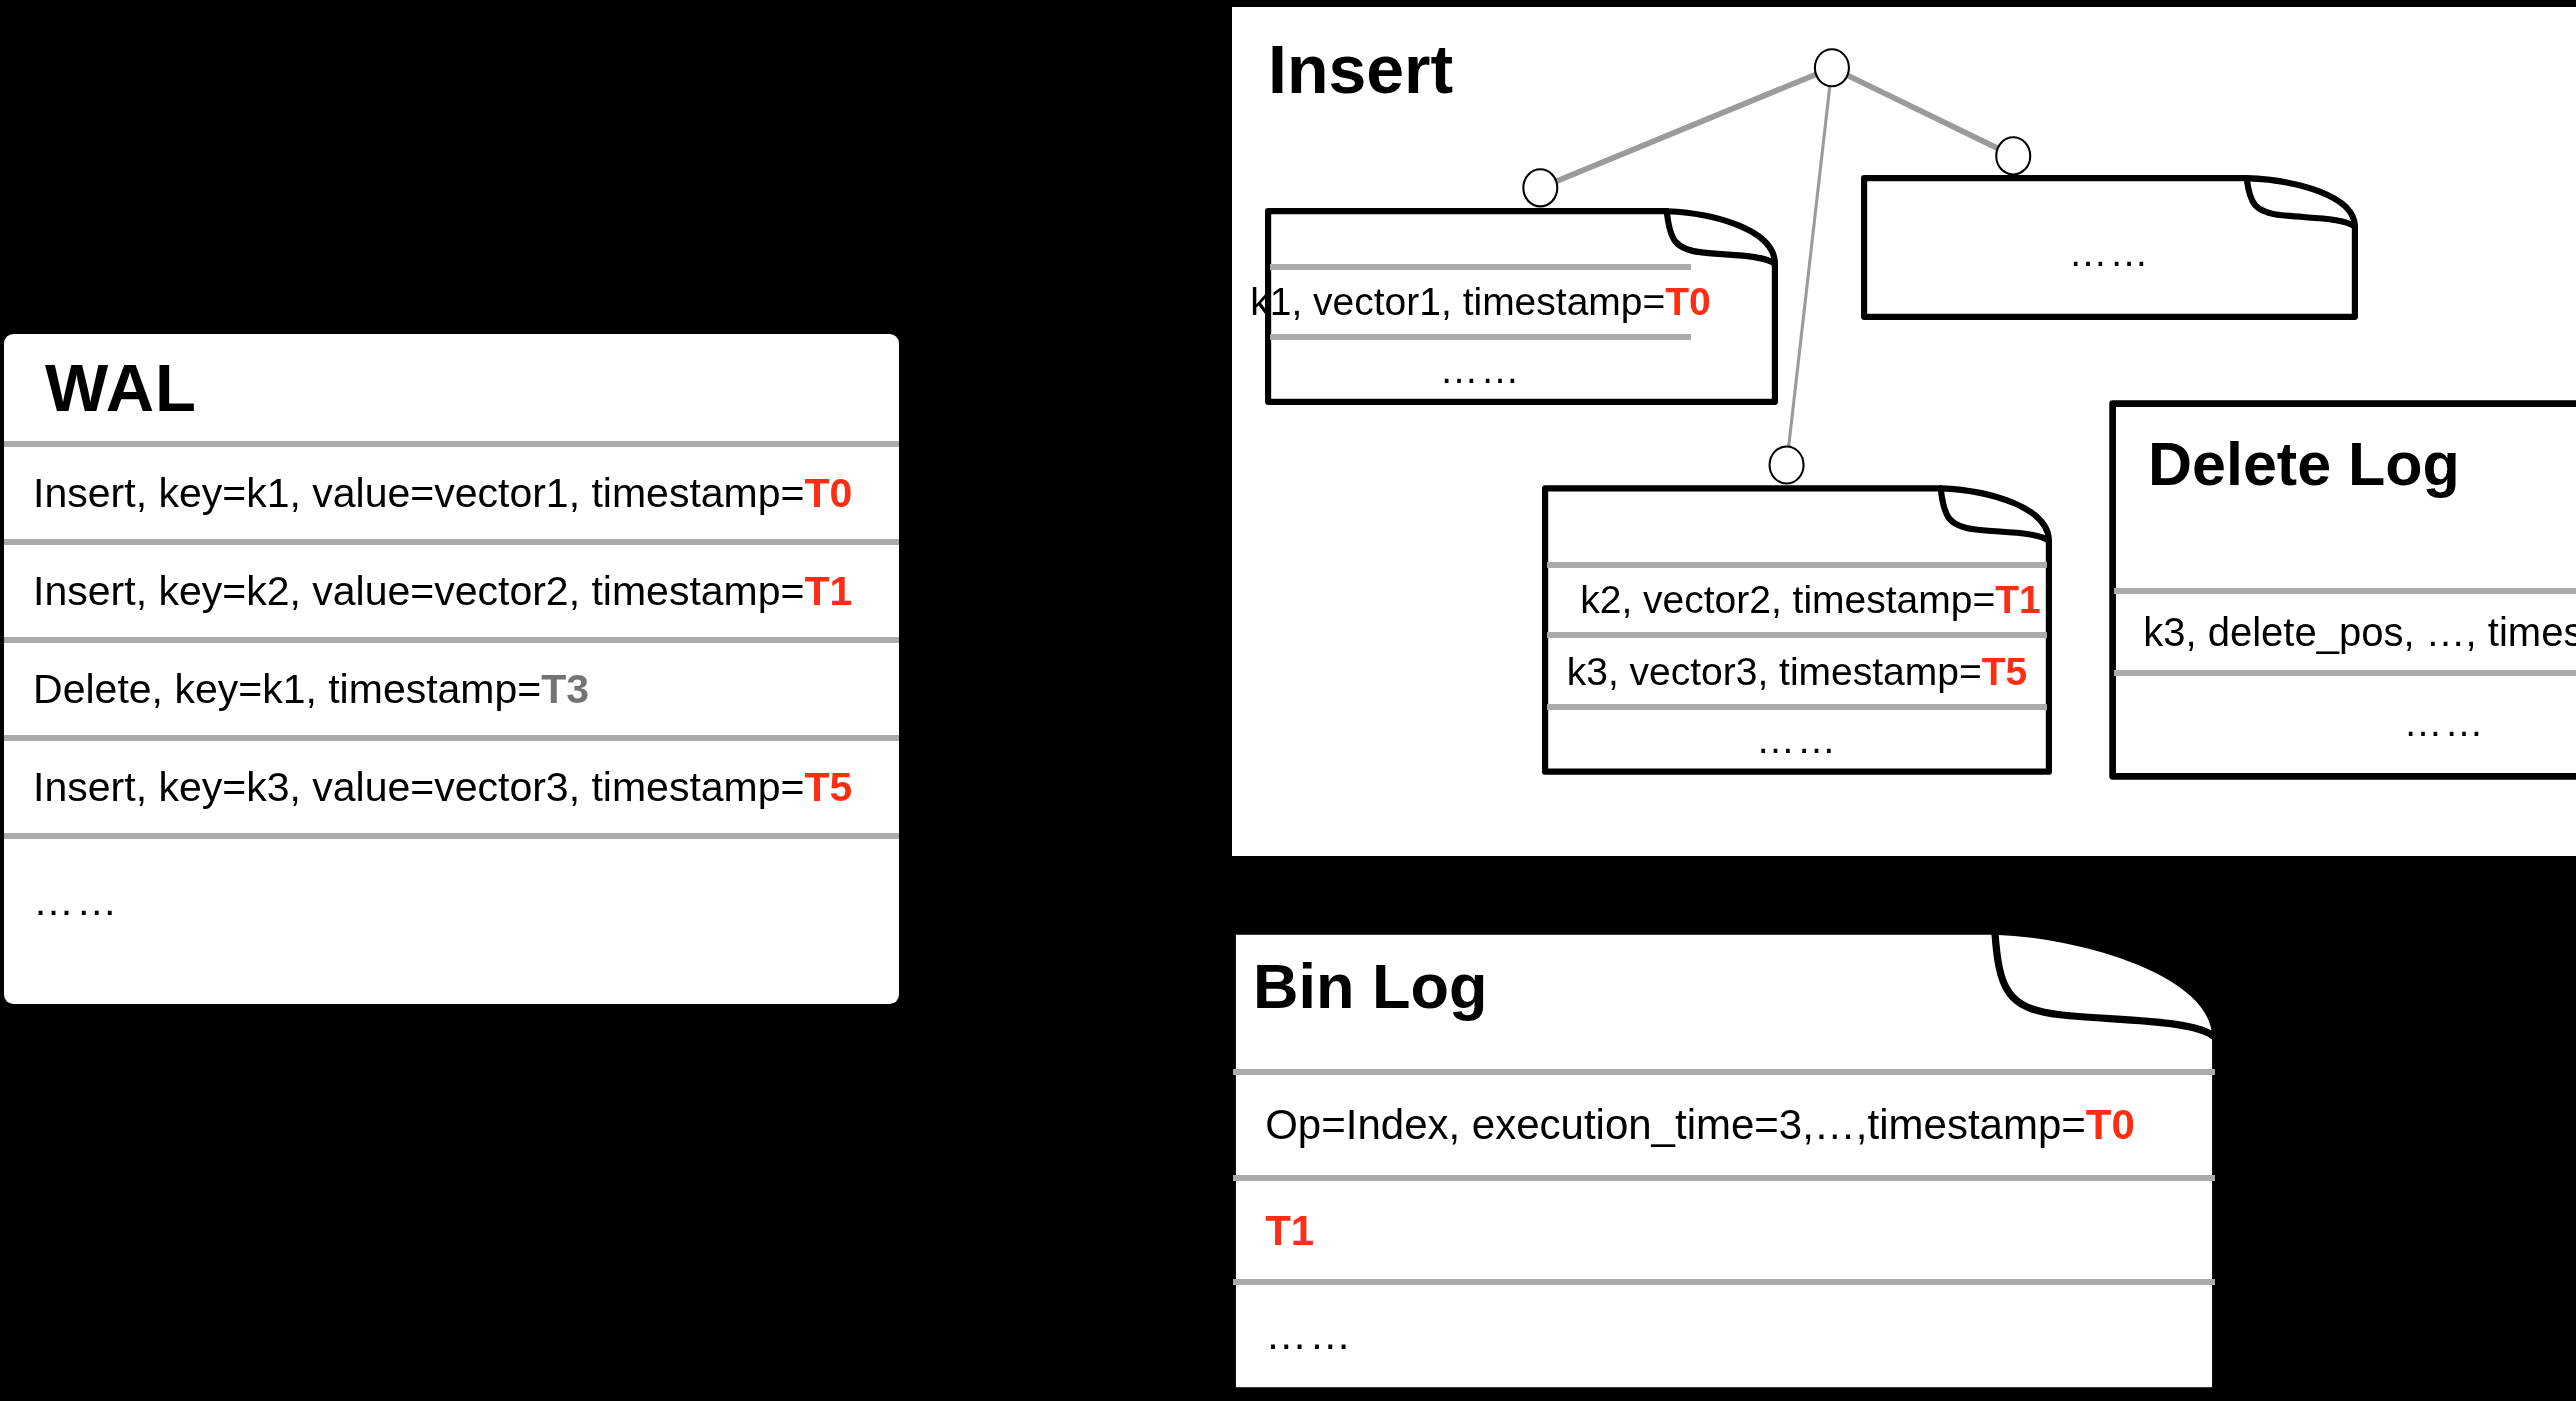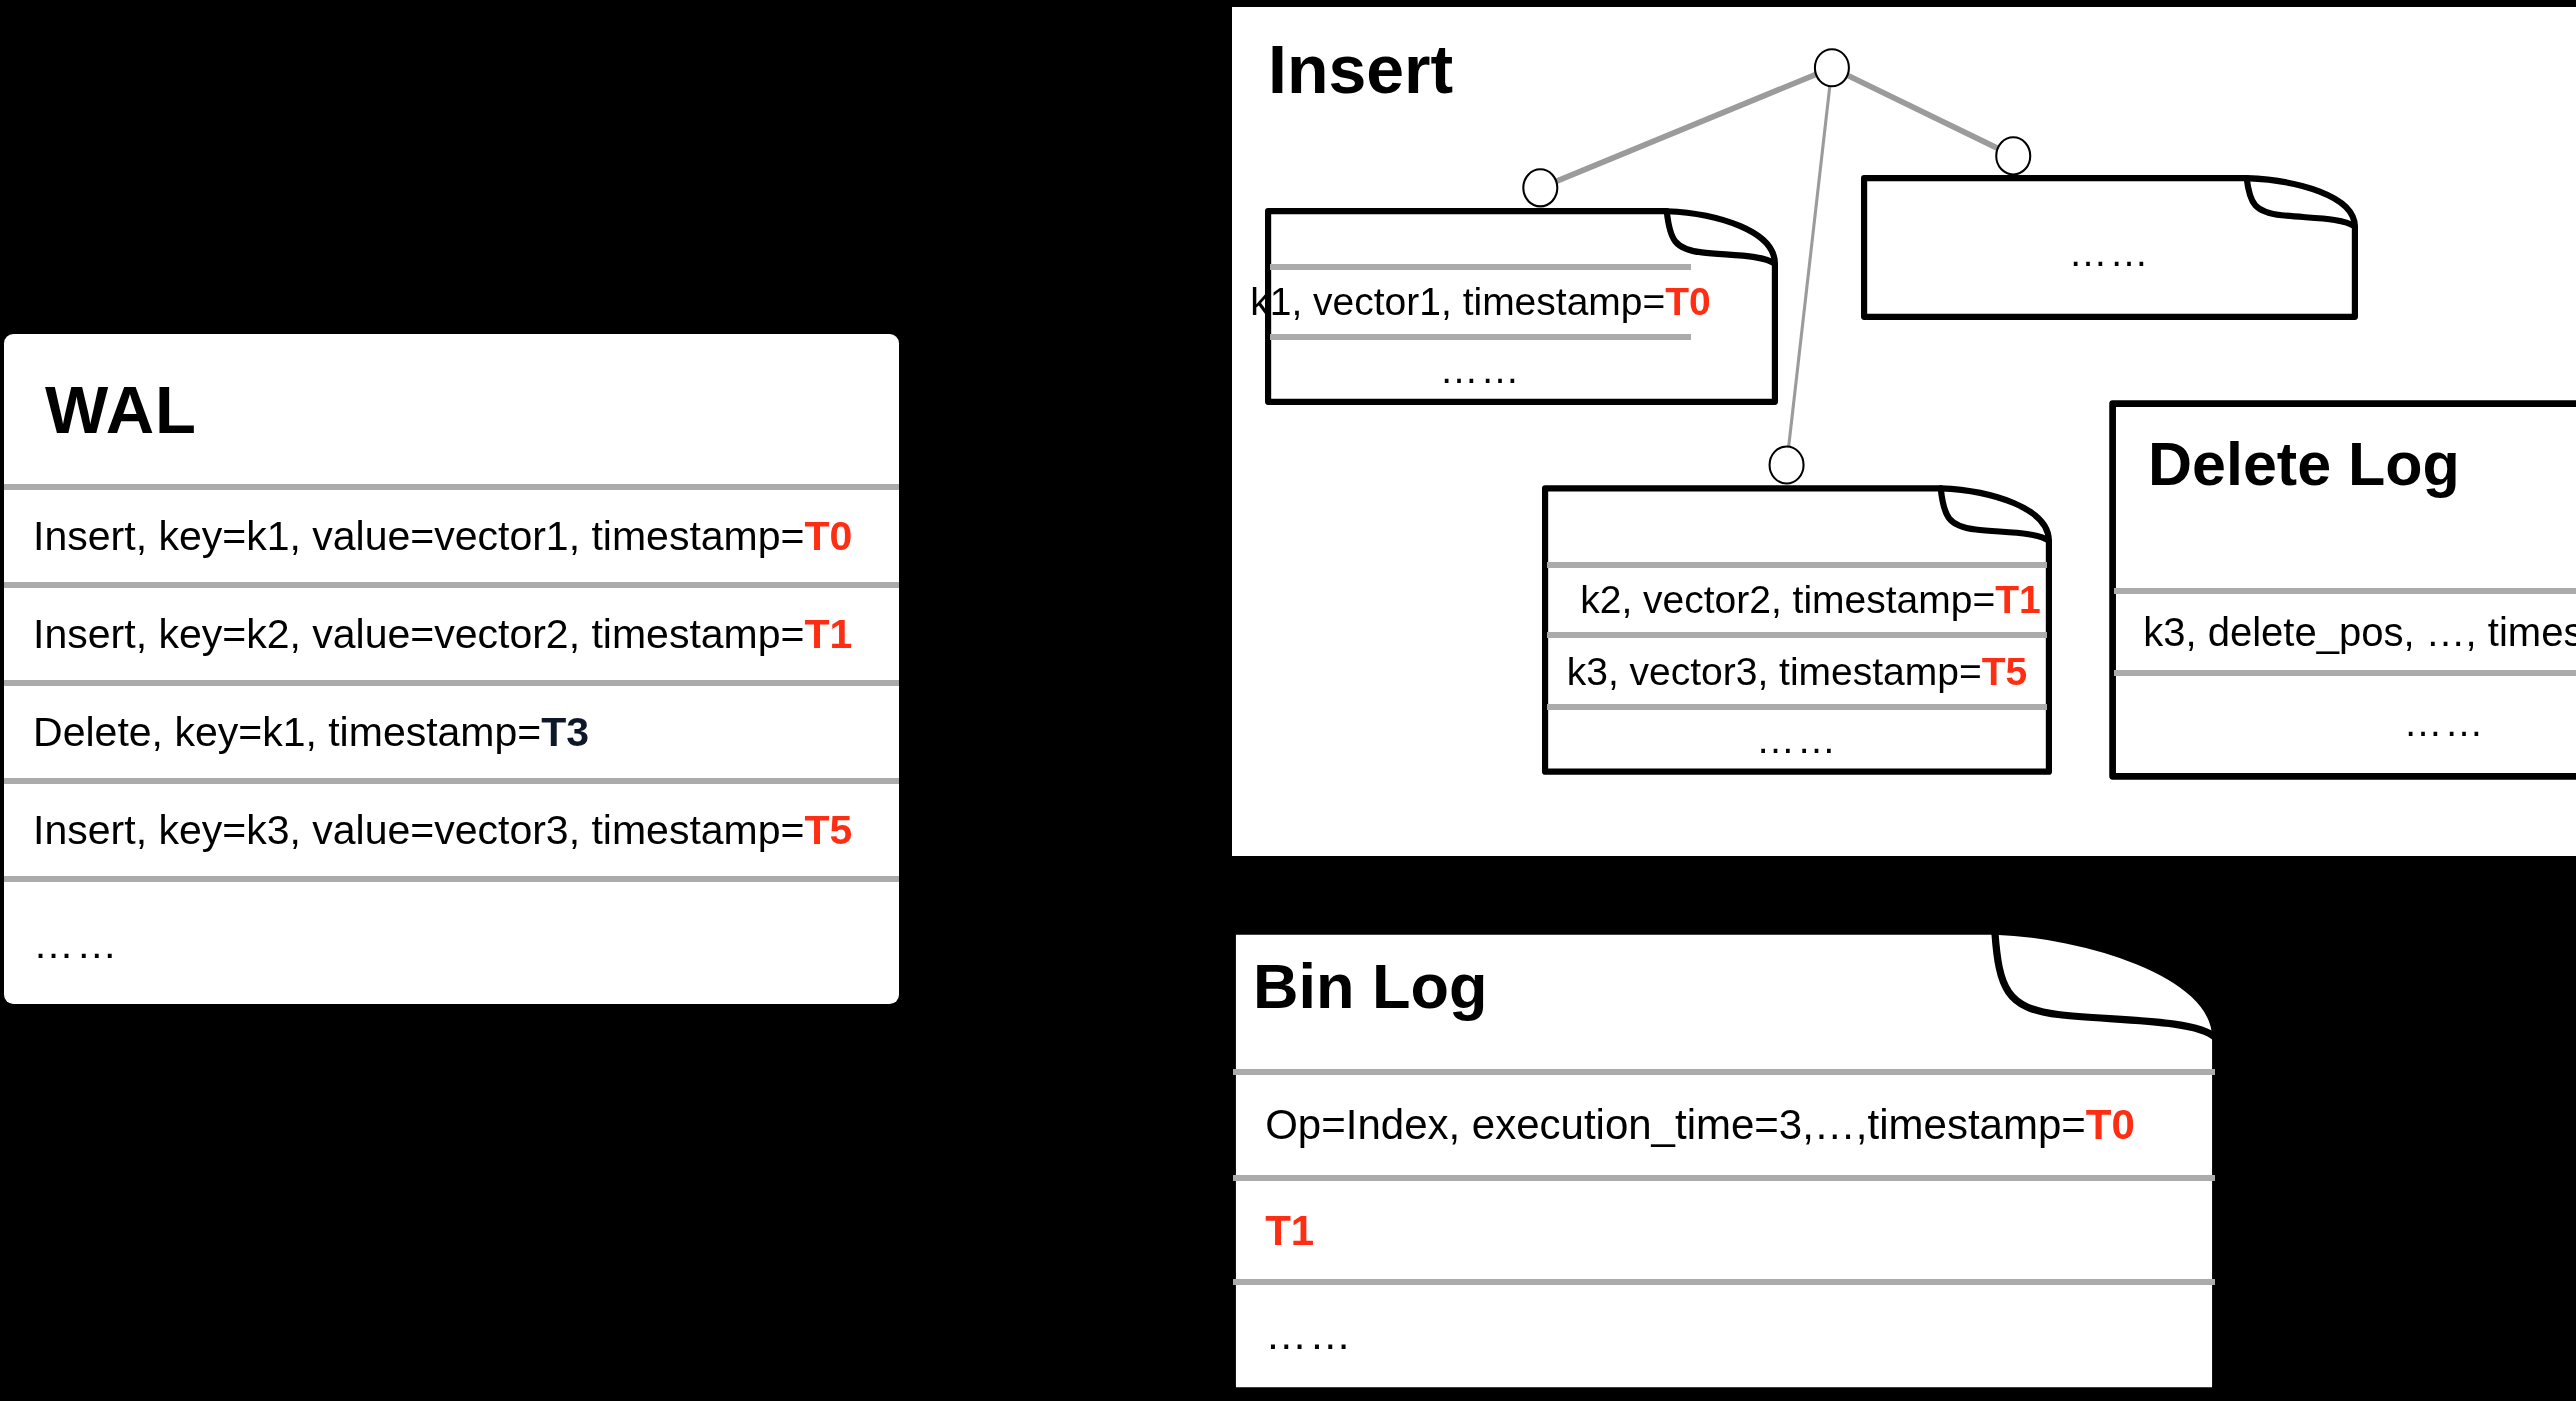--- a/index.html
+++ b/index.html
@@ -1,21 +1,21 @@
 <!DOCTYPE html>
 <html style="font-size:8.2px"><head>
 <meta charset="utf-8">
 <style>
   html,body{margin:0;padding:0;background:#000;}
   .canvas{position:relative;width:2817px;height:1402px;background:#000;overflow:hidden;
           font-family:"Liberation Sans","DejaVu Sans",sans-serif;color:#000;}
   .panel{position:absolute;background:#fff;}
   
   .wal{left:4.1px;top:334px;width:895px;height:670px;border-radius:9.3px;}
-  .wal-title{height:150px;display:flex;align-items:center;padding-left:41px;
+  .wal-title{height:107px;display:flex;align-items:center;padding-left:41px;
              font-size:67px;font-weight:bold;letter-spacing:1px;}
   .wal-row{box-sizing:border-box;height:98px;border-top:6.2px solid #ababab;
            display:flex;align-items:center;padding-left:29px;font-size:41px;white-space:nowrap;}
   .wal-row.dots-row{height:130px;}
   
   .index-panel{left:1232px;top:7.2px;width:1580px;height:849px;}
   .index-title{position:absolute;left:36px;top:23px;font-size:68px;font-weight:bold;margin:0;}
   .tree-lines{position:absolute;left:0;top:0;z-index:1;}
   .tree-nodes{position:absolute;left:0;top:0;z-index:6;pointer-events:none;}
   
@@ -43,21 +43,21 @@
     <div class="wal-row">
       <span>Insert, key=k1, value=vector1, timestamp=</span>
         <span class="ts" style="color: rgb(255, 45, 18);">T0</span>
     </div>
     <div class="wal-row">
       <span>Insert, key=k2, value=vector2, timestamp=</span>
         <span class="ts" style="color: rgb(255, 45, 18);">T1</span>
     </div>
     <div class="wal-row">
       <span>Delete, key=k1, timestamp=</span>
-        <span class="ts" style="color: #0f172a;">T3</span>
+        <span class="ts" style="color: #737373;">T3</span>
     </div>
     <div class="wal-row">
       <span>Insert, key=k3, value=vector3, timestamp=</span>
         <span class="ts" style="color: rgb(255, 45, 18);">T5</span>
     </div>
     <div class="wal-row dots-row">
       <span class="dots">……</span>
     </div>
   </section>
 

